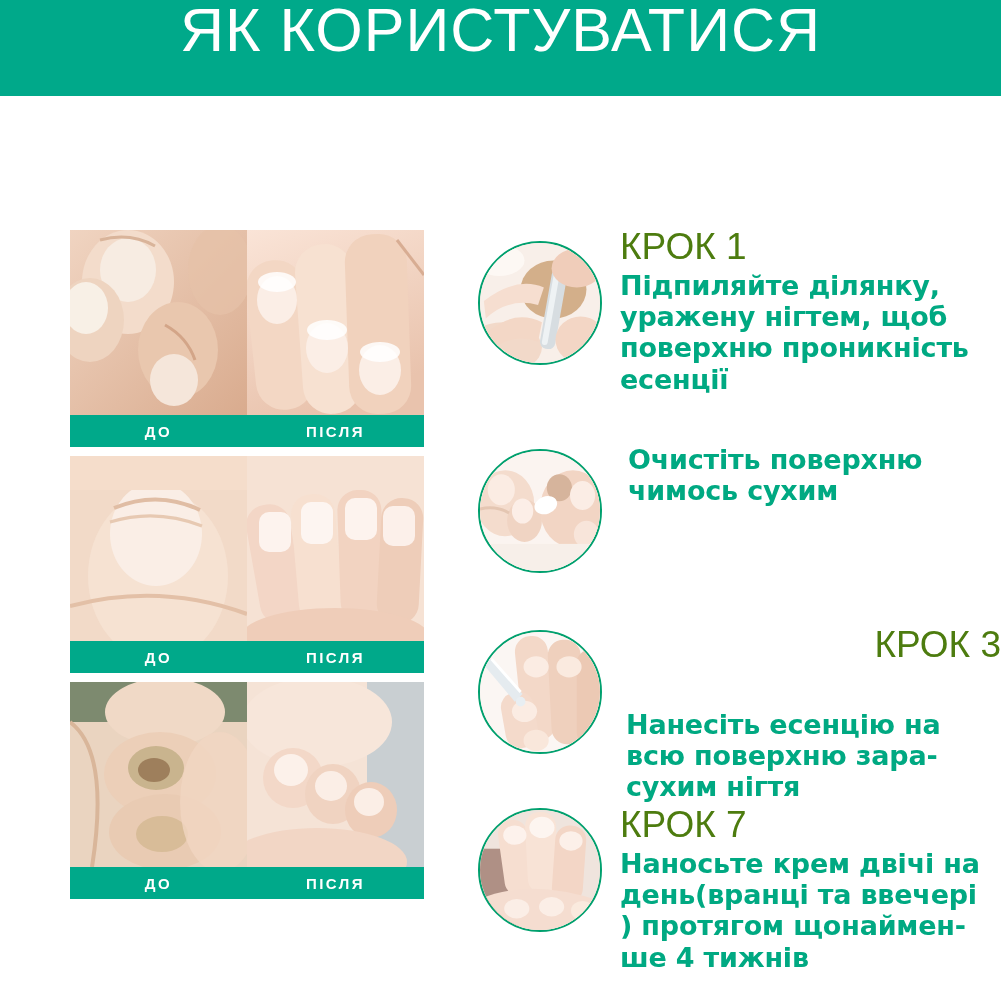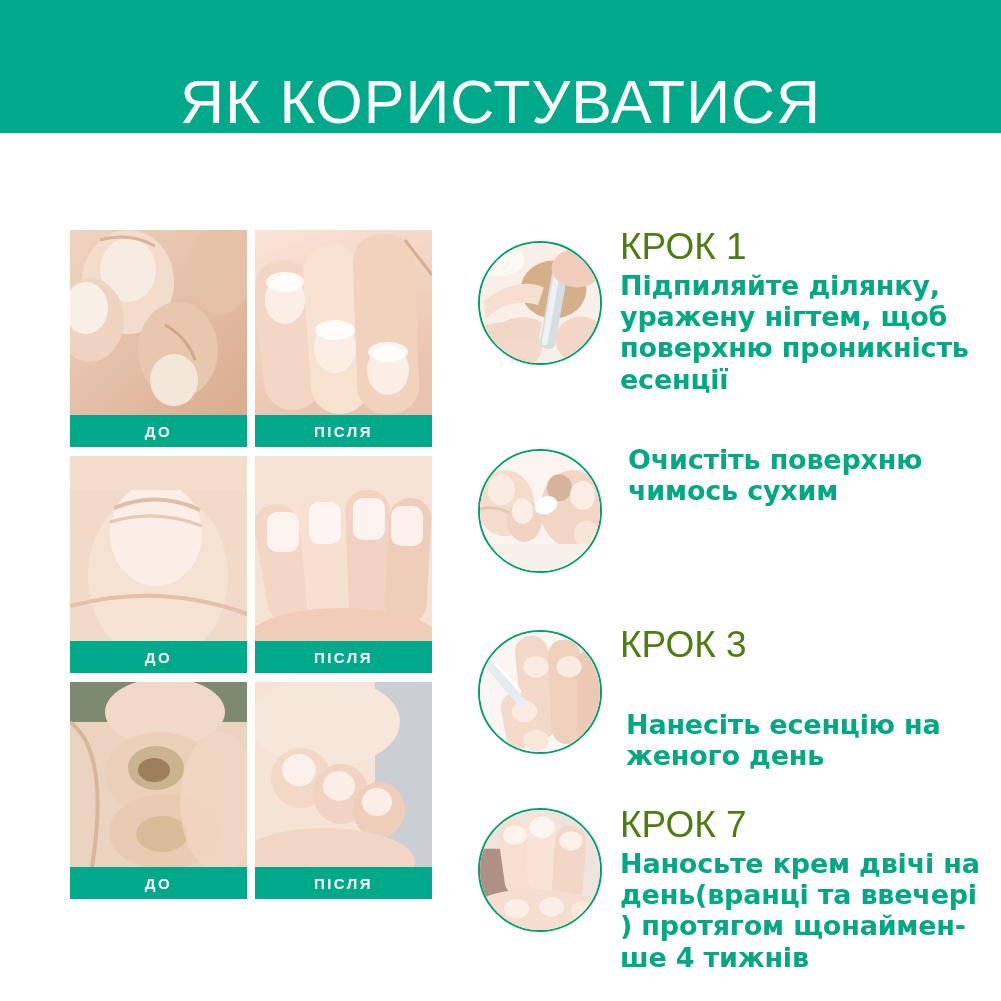--- a/index.html
+++ b/index.html
@@ -7,43 +7,43 @@
   body{
     width:1001px;height:1001px;
     background:#ffffff;
     font-family:"DejaVu Sans","Liberation Sans",sans-serif;
     overflow:hidden;
     position:relative;
   }
 
   
   .header{
-    position:absolute;left:0;top:0;width:1001px;height:133px;
+    position:absolute;left:0;top:0;width:1001px;height:96px;
     background:#00a98a;
-    display:flex;align-items:flex-end;justify-content:center;
+    display:flex;align-items:flex-start;justify-content:center;
   }
   .header-title{
     color:#ffffff;
     font-family:"Liberation Sans","DejaVu Sans",sans-serif;
     font-size:61px;
     font-weight:400;
     letter-spacing:1px;
     line-height:1;
     white-space:nowrap;
   }
 
   
   .grid{
     position:absolute;
     left:58px;top:230px;
     width:362px;
     display:flex;flex-direction:column;
     gap:9px;
   }
-  .grid-row{display:flex;gap:8px;padding-left:12px;}
+  .grid-row{display:flex;gap:0;padding-left:12px;}
   .cell{width:177px;display:flex;flex-direction:column;}
   .photo{
     width:177px;height:185px;
     overflow:hidden;position:relative;
     background:#f2dccb;
   }
   .photo svg{display:block;width:177px;height:185px;}
   .caption{
     width:177px;height:32px;
     background:#00a98a;
@@ -98,21 +98,21 @@
   }
   
   .step1{height:193px;}
   .step1 .step-thumb{top:13px;}
   .step2{height:168px;}
   .step2 .step-thumb{top:5px;}
   .step2 .step-title{padding-top:3px;}
   .step2 .step-desc{padding-left:8px;margin-top:23px;}
   .step3{height:182px;}
   .step3 .step-thumb{top:14px;}
-  .step3 .step-title{padding-top:10px;}
+  .step3 .step-title{padding-top:10px;text-align:right;}
   .step3 .step-desc{padding-left:6px;margin-top:44px;}
   .step4{height:210px;}
   .step4 .step-thumb{top:10px;}
   .step4 .step-title{padding-top:8px;}
 </style>
 </head>
 <body>
 
 <div class="header">
   <div class="header-title">ЯК КОРИСТУВАТИСЯ</div>
@@ -309,21 +309,22 @@
         <ellipse cx="58" cy="112" rx="13" ry="11" fill="#f9e7db"></ellipse>
         <path d="M10 26 L44 64 l-8 8 L4 34z" fill="#e5ebef"></path>
         <path d="M12 28 L42 62" stroke="#ffffff" stroke-width="3"></path>
         <circle cx="42" cy="72" r="5" fill="#e8eef2"></circle>
       </svg>
     </div>
     <div class="step-body">
       <div class="step-title">КРОК 3</div>
       <div class="step-desc">
         <div>Нанесіть есенцію на</div>
-        <div>женого день</div>
+        <div>всю поверхню зара-</div>
+        <div>сухим нігтя</div>
       </div>
     </div>
   </div>
 
   <div class="step step4">
     <div class="step-thumb">
       <svg viewBox="0 0 124 124" preserveAspectRatio="xMidYMid slice" aria-hidden="true">
         <rect width="124" height="124" fill="#efe4dd"></rect>
         <rect x="0" y="40" width="40" height="84" fill="#7a4b3c" opacity=".55"></rect>
         <rect x="22" y="10" width="30" height="78" rx="14" fill="#f6ded0" transform="rotate(-8 37 49)"></rect>

